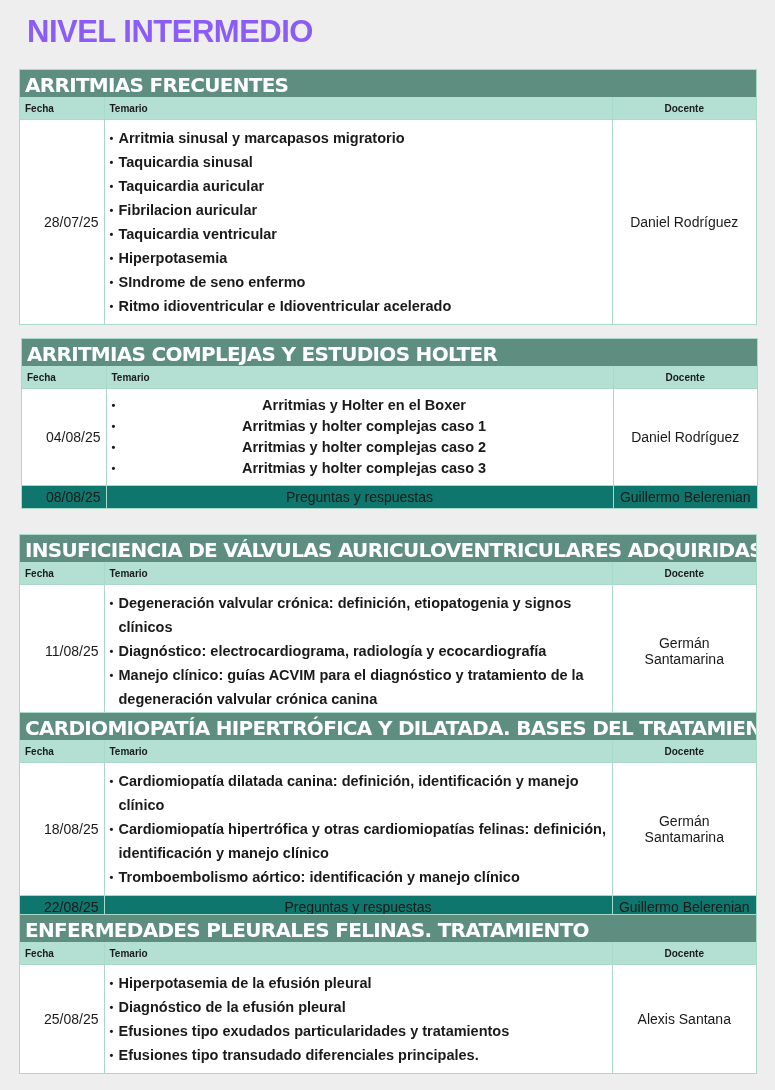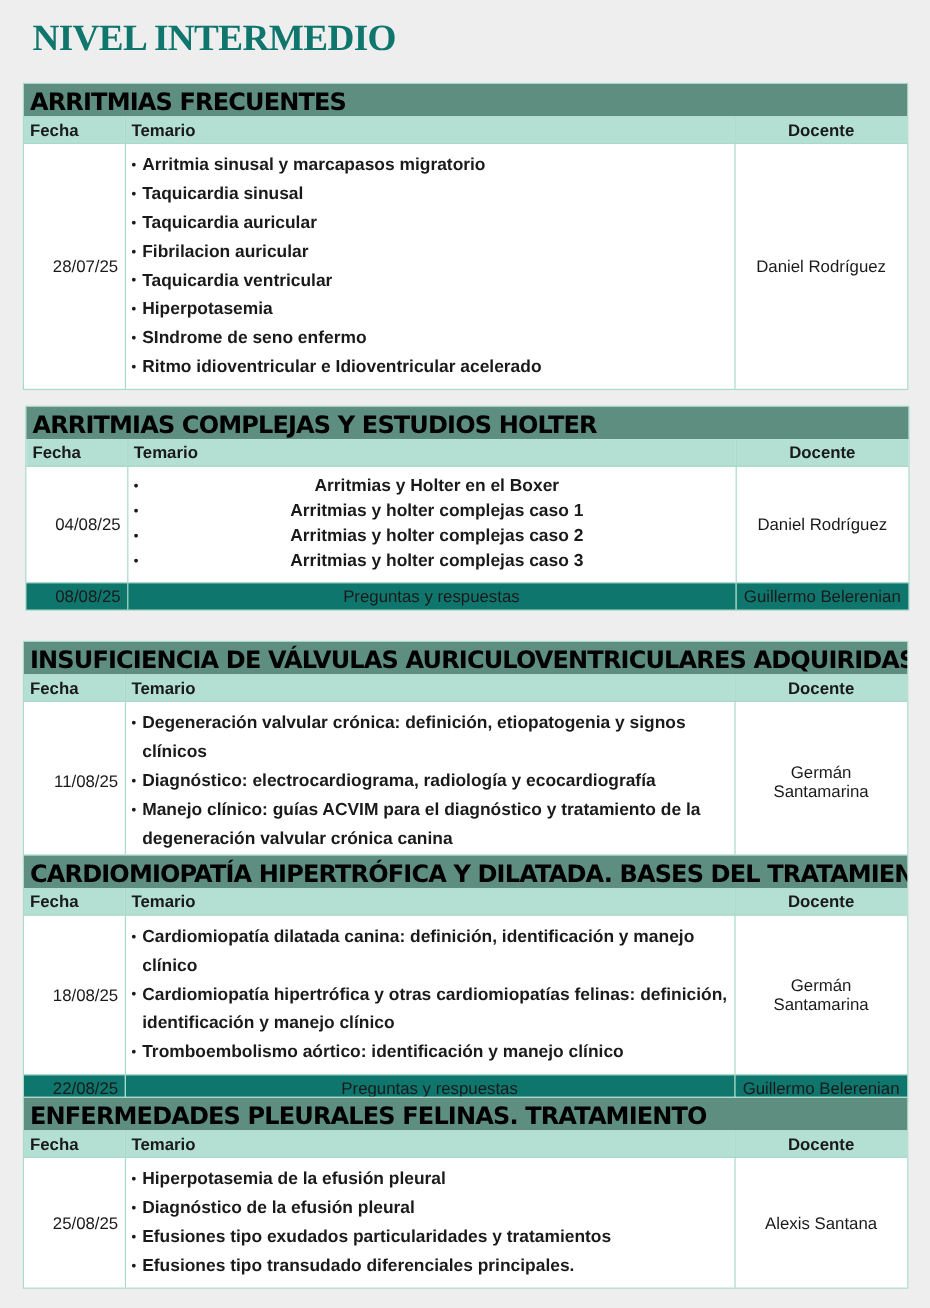--- a/index.html
+++ b/index.html
@@ -6,51 +6,51 @@
   body {
     width: 775px; height: 1090px;
     background: #eeeeee;
     font-family: "Liberation Sans", sans-serif;
     color: #1a1a1a;
     position: relative;
     overflow: hidden;
   }
   .page-title {
     position: absolute; left: 27px; top: 14px;
-    font-family: Liberation Serif, serif;
+    font-family: Liberation Sans, sans-serif;
     font-weight: bold; font-size: 31px;
     letter-spacing: -0.5px;
-    color: #0f766e;
+    color: #8b5cf6;
     text-align: center;
   }
   .section {
     position: absolute;
     border: 1px solid #a9d9c9;
     background: #ffffff;
   }
   .section-title {
     background: #5e8e80;
-    color: #000000;
+    color: #ffffff;
     font-family: "DejaVu Sans", sans-serif;
     font-weight: bold;
     font-size: 20px;
     height: 27px; line-height: 30px;
     padding-left: 5px;
     white-space: nowrap; overflow: hidden;
     letter-spacing: -0.7px;
   }
   table { border-collapse: collapse; width: 100%; table-layout: fixed; }
   th, td { border: 1px solid #a9d9c9; font-size: 14px; padding: 0 5px; }
   tr:first-child th { border-top: none; }
   th:first-child, td:first-child { border-left: none; }
   th:last-child, td:last-child { border-right: none; }
   tr:last-child td { border-bottom: none; }
   th {
     background: #b3e0d3; font-weight: bold; text-align: left;
-    height: 22px; font-size: 14px;
+    height: 22px; font-size: 10px;
   }
   th.doc { text-align: center; }
   td.date { white-space: nowrap; text-align: right; }
   td.docente { text-align: center; }
   td.topics { padding: 6px 5px; }
   ul { list-style: none; margin: 0; padding: 0; }
   li { position: relative; padding-left: 9px; line-height: 24px; font-size: 14.5px; font-weight: bold; }
   li::before { content: "•"; position: absolute; left: 0; top: 0; font-size: 11px; }
   .s2 li { line-height: 21px; text-align: center; }
   tr.qa td { background: #0f766e; height: 22px; }

